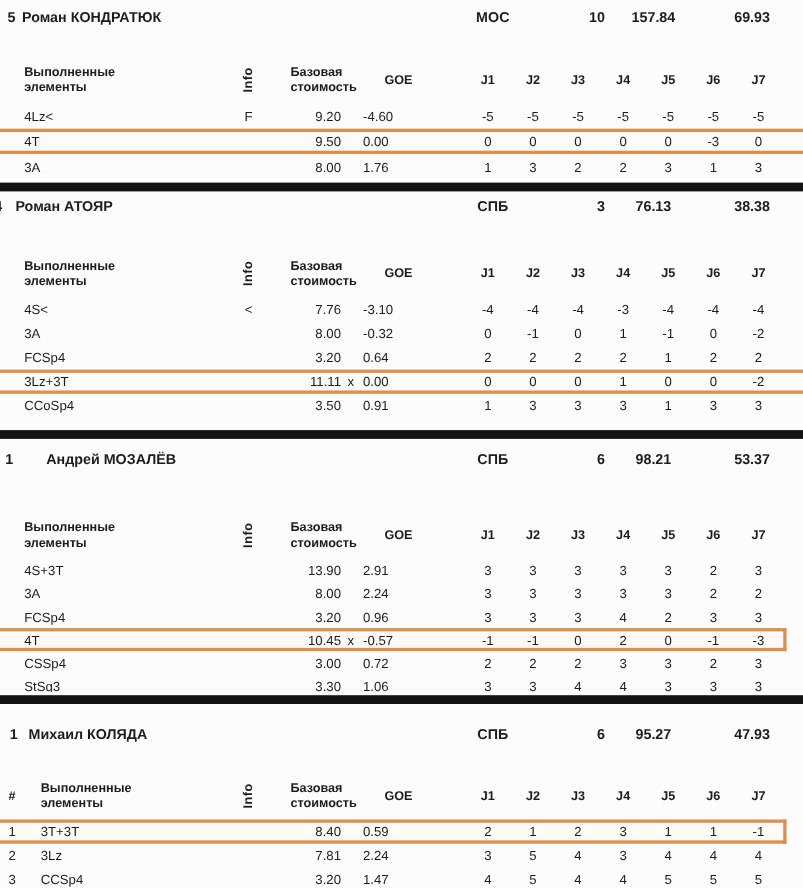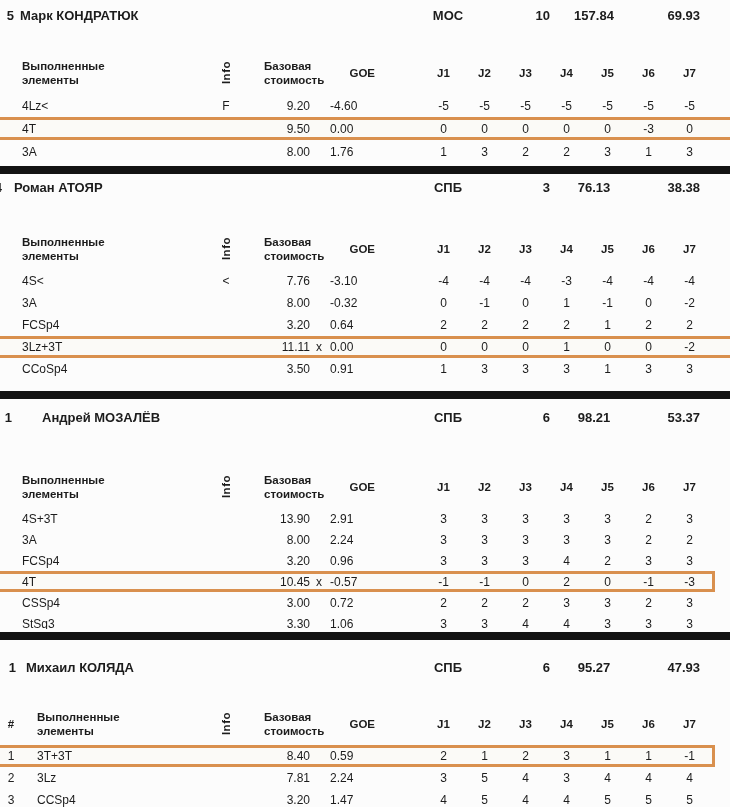--- a/index.html
+++ b/index.html
@@ -79,21 +79,21 @@
     margin-right:15px;
     overflow:hidden;
   }
 </style>
 </head>
 <body>
 
 <div class="sec s1" id="sec1">
   <div class="sk-row">
     <span class="sk-rank">5</span>
-    <span class="sk-name">Марк КОНДРАТЮК</span>
+    <span class="sk-name">Роман КОНДРАТЮК</span>
     <span class="sk-club">МОС</span>
     <span class="sk-snum">10</span>
     <span class="sk-tss">157.84</span>
     <span class="sk-tes">69.93</span>
   </div>
   <div class="tbl">
     <div class="grid thead">
       <div class="th th-num"></div>
       <div class="th th-name">
         <div>Выполненные</div>

